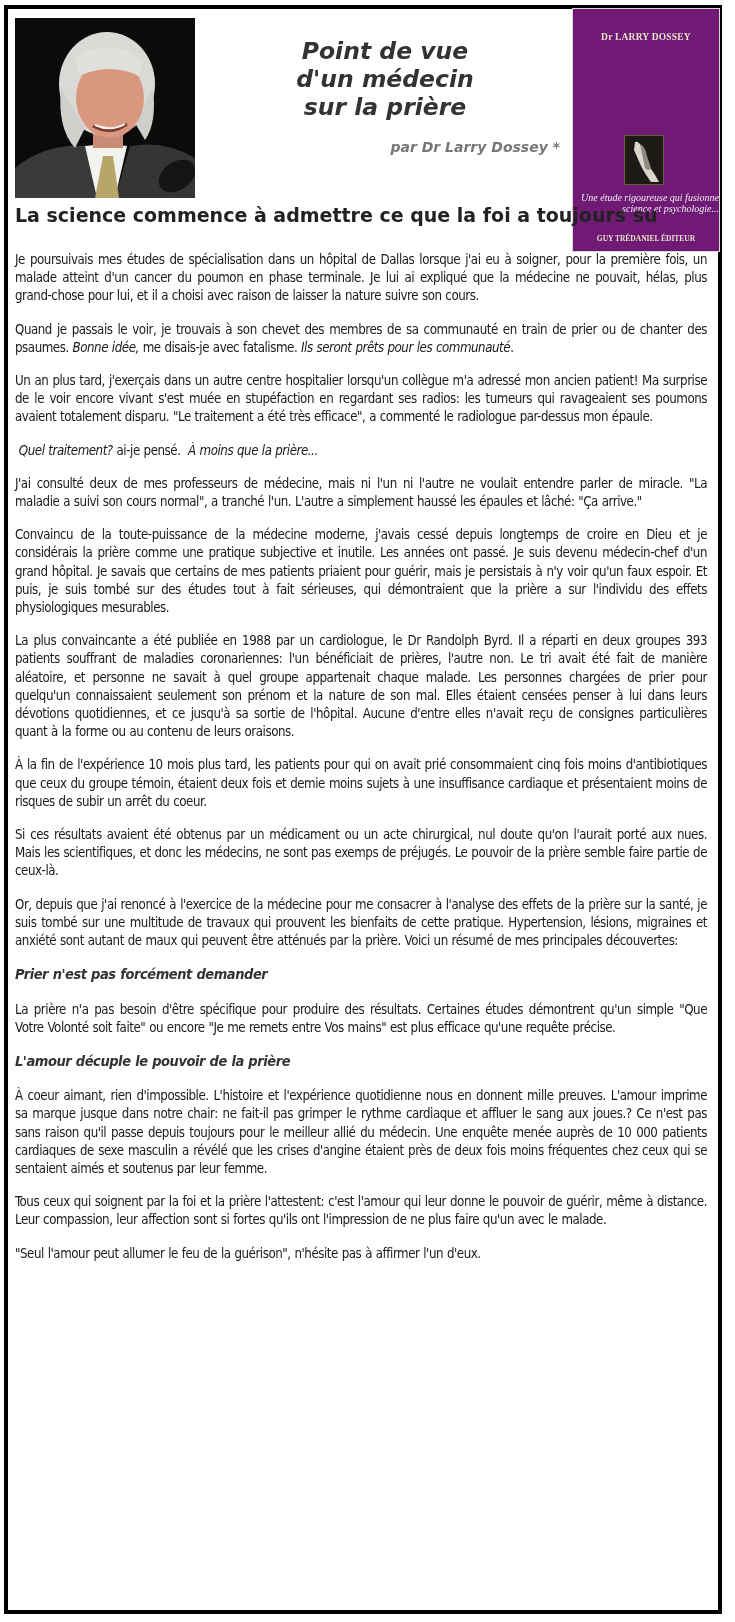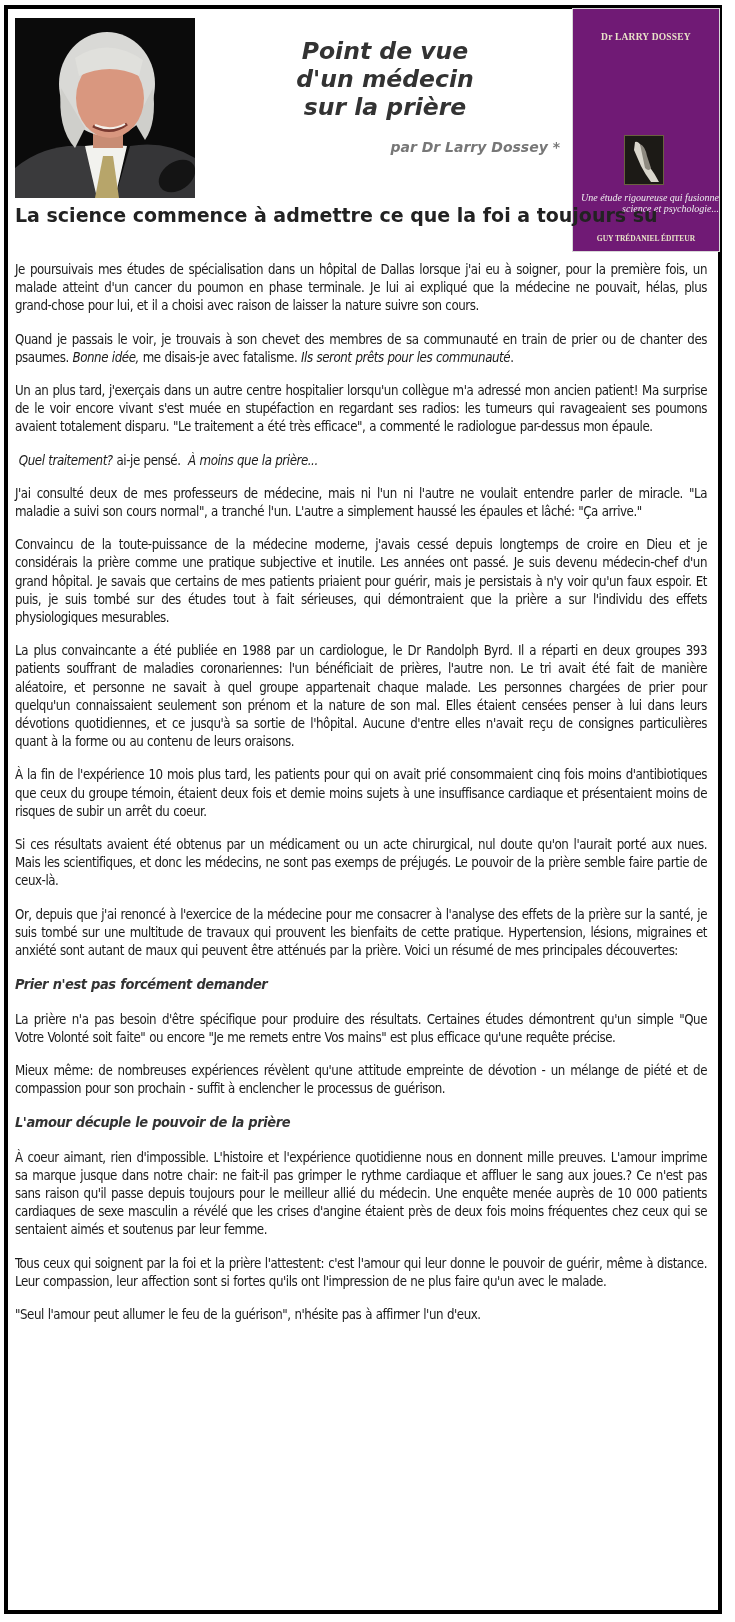--- a/index.html
+++ b/index.html
@@ -33,21 +33,21 @@
     color: #777; font-size: 14px;
   }
   .lead {
     position: absolute; left: 15px; top: 204px;
     font-family: "DejaVu Sans", sans-serif; font-weight: bold; color: #222; font-size: 19px;
   }
   .article {
     position: absolute; left: 15px; top: 251px; width: 692px;
     font-family: "DejaVu Sans Condensed", "DejaVu Sans", sans-serif;
     font-size: 13.2px; line-height: 18.2px; color: #1a1a1a; text-align: justify;
-    letter-spacing: -0.45px; word-spacing: 0.5px; margin-top: 10px;
+    letter-spacing: -0.45px; word-spacing: 0.5px;
   }
   .article p { margin: 0 0 15px 0; }
   .article p.h { font-style: italic; font-weight: bold; font-size: 14.5px; color: #333; margin: 0 0 17px 0; text-align: left; }
   .article em { font-style: italic; }
 </style>
 </head>
 <body>
 
 <div class="frame"></div>
 
@@ -108,18 +108,17 @@
   <p>Un an plus tard, j'exerçais dans un autre centre hospitalier lorsqu'un collègue m'a adressé mon ancien patient!  Ma surprise de le voir encore vivant s'est muée en stupéfaction en regardant ses radios: les tumeurs qui ravageaient ses poumons avaient totalement disparu.  "Le traitement a été très efficace", a commenté le radiologue par-dessus mon épaule.</p>
   <p>&nbsp;<em>Quel traitement?</em><span style="white-space:pre"> ai-je pensé.  </span><em>À moins que la prière...</em></p>
   <p>J'ai consulté deux de mes professeurs de médecine, mais ni l'un ni l'autre ne voulait entendre parler de miracle.  "La maladie a suivi son cours normal", a tranché l'un.  L'autre a simplement haussé les épaules et lâché: "Ça arrive."</p>
   <p>Convaincu de la toute-puissance de la médecine moderne, j'avais cessé depuis longtemps de croire en Dieu et je considérais la prière comme une pratique subjective et inutile.  Les années ont passé.  Je suis devenu médecin-chef d'un grand hôpital.  Je savais que certains de mes patients priaient pour guérir, mais je persistais à n'y voir qu'un faux espoir.  Et puis, je suis tombé sur des études tout à fait sérieuses, qui démontraient que la prière a sur l'individu des effets physiologiques mesurables.</p>
   <p>La plus convaincante a été publiée en 1988 par un cardiologue, le Dr Randolph Byrd.  Il a réparti en deux groupes 393 patients souffrant de maladies coronariennes: l'un bénéficiait de prières, l'autre non.  Le tri avait été fait de manière aléatoire, et personne ne savait à quel groupe appartenait chaque malade.  Les personnes chargées de prier pour quelqu'un connaissaient seulement son prénom et la nature de son mal.  Elles étaient censées penser à lui dans leurs dévotions quotidiennes, et ce jusqu'à sa sortie de l'hôpital.   Aucune d'entre elles n'avait reçu de consignes particulières quant à la forme ou au contenu de leurs oraisons.</p>
   <p>À la fin de l'expérience 10 mois plus tard, les patients pour qui on avait prié consommaient cinq fois moins d'antibiotiques que ceux du groupe témoin, étaient deux fois et demie moins sujets à une insuffisance cardiaque et présentaient moins de risques de subir un arrêt du coeur.</p>
   <p>Si ces résultats avaient été obtenus par un médicament ou un acte chirurgical, nul doute qu'on l'aurait porté aux nues.  Mais les scientifiques, et donc les médecins, ne sont pas exemps de préjugés.  Le pouvoir de la prière semble faire partie de ceux-là.</p>
   <p>Or, depuis que j'ai renoncé à l'exercice de la médecine pour me consacrer à l'analyse des effets de la prière sur la santé, je suis tombé sur une multitude de travaux qui prouvent les bienfaits de cette pratique.   Hypertension, lésions, migraines et anxiété sont autant de maux qui peuvent être atténués par la prière.  Voici un résumé de mes principales découvertes:</p>
   <p class="h">Prier n'est pas forcément demander</p>
   <p>La prière n'a pas besoin d'être spécifique pour produire des résultats.  Certaines études démontrent qu'un simple "Que Votre Volonté soit faite" ou encore "Je me remets entre Vos mains" est plus efficace qu'une requête précise.</p>
-  <p>Mieux même: de nombreuses expériences révèlent qu'une attitude empreinte de dévotion - un mélange de piété et de compassion pour son prochain - suffit à enclencher le processus de guérison.</p>
   <p class="h">L'amour décuple le pouvoir de la prière</p>
   <p>À coeur aimant, rien d'impossible.  L'histoire et l'expérience quotidienne nous en donnent mille preuves.  L'amour imprime sa marque jusque dans notre chair: ne fait-il pas grimper le rythme cardiaque et affluer le sang aux joues.?  Ce n'est pas sans raison qu'il passe depuis toujours pour le meilleur allié du médecin.  Une enquête menée auprès de 10 000 patients cardiaques de sexe masculin a révélé que les crises d'angine étaient près de deux fois moins fréquentes chez ceux qui se sentaient aimés et soutenus par leur femme.</p>
   <p>Tous ceux qui soignent par la foi et la prière l'attestent: c'est l'amour qui leur donne le pouvoir de guérir, même à distance.   Leur compassion, leur affection sont si fortes qu'ils ont l'impression de ne plus faire qu'un avec le malade.</p>
   <p>"Seul l'amour peut allumer le feu de la guérison", n'hésite pas à affirmer l'un d'eux.</p>
 </div>
 
 </body></html>

